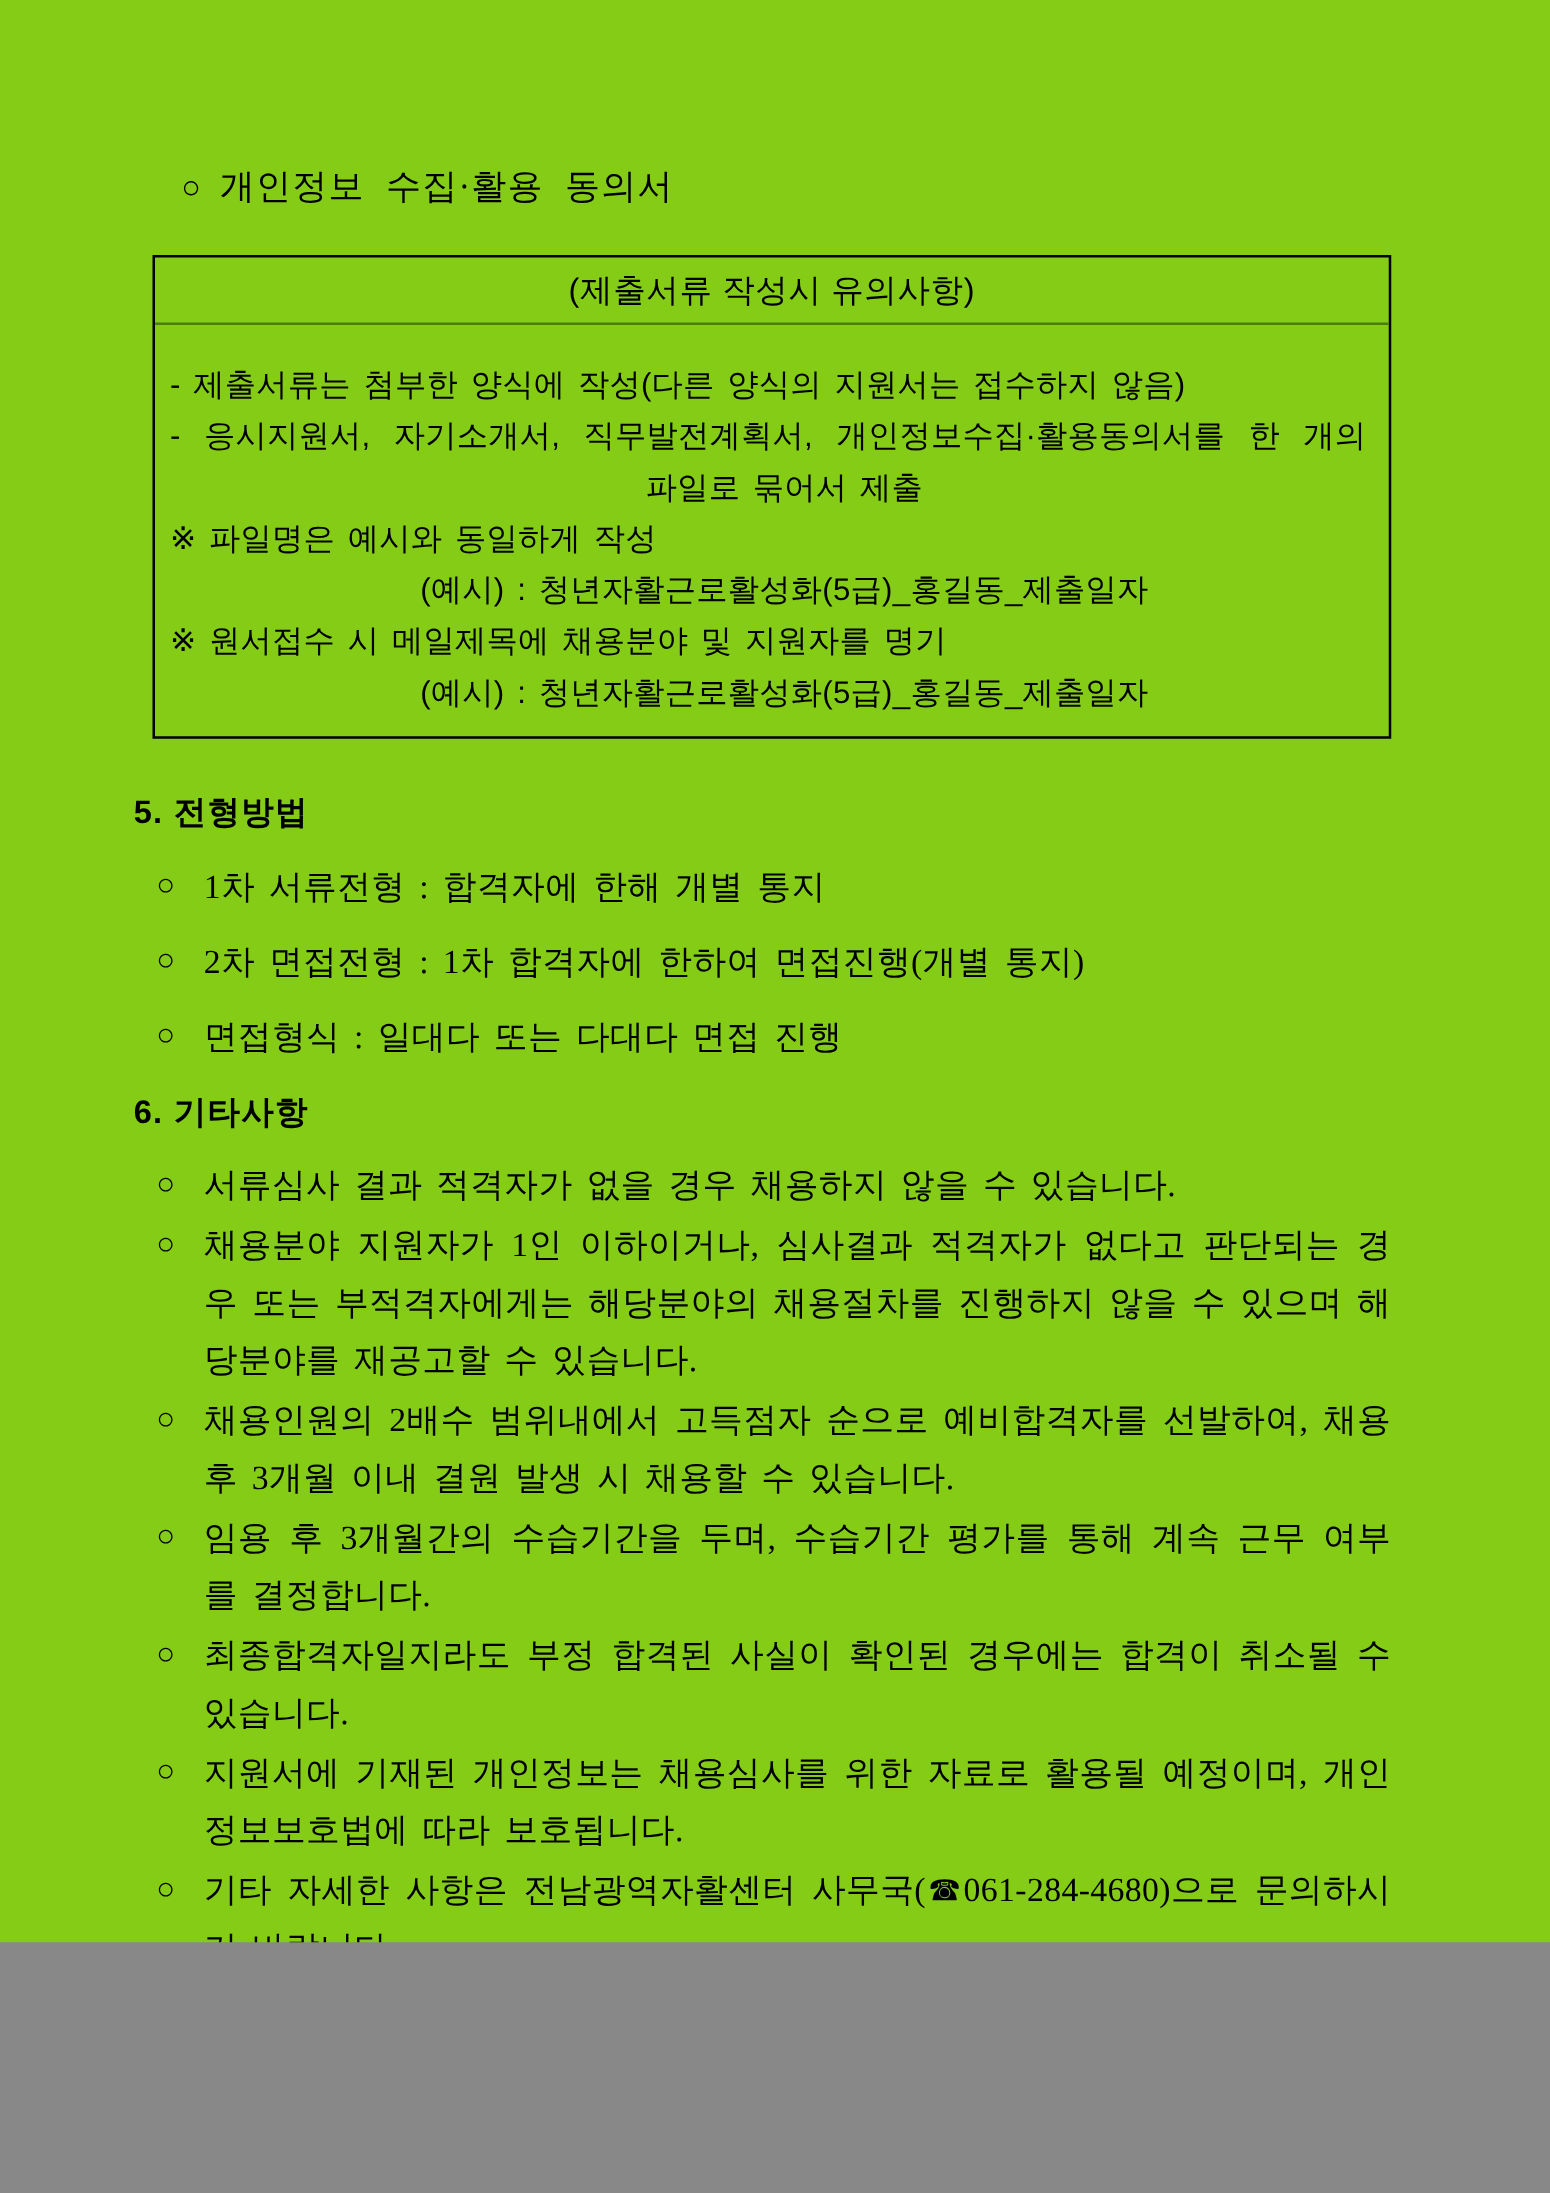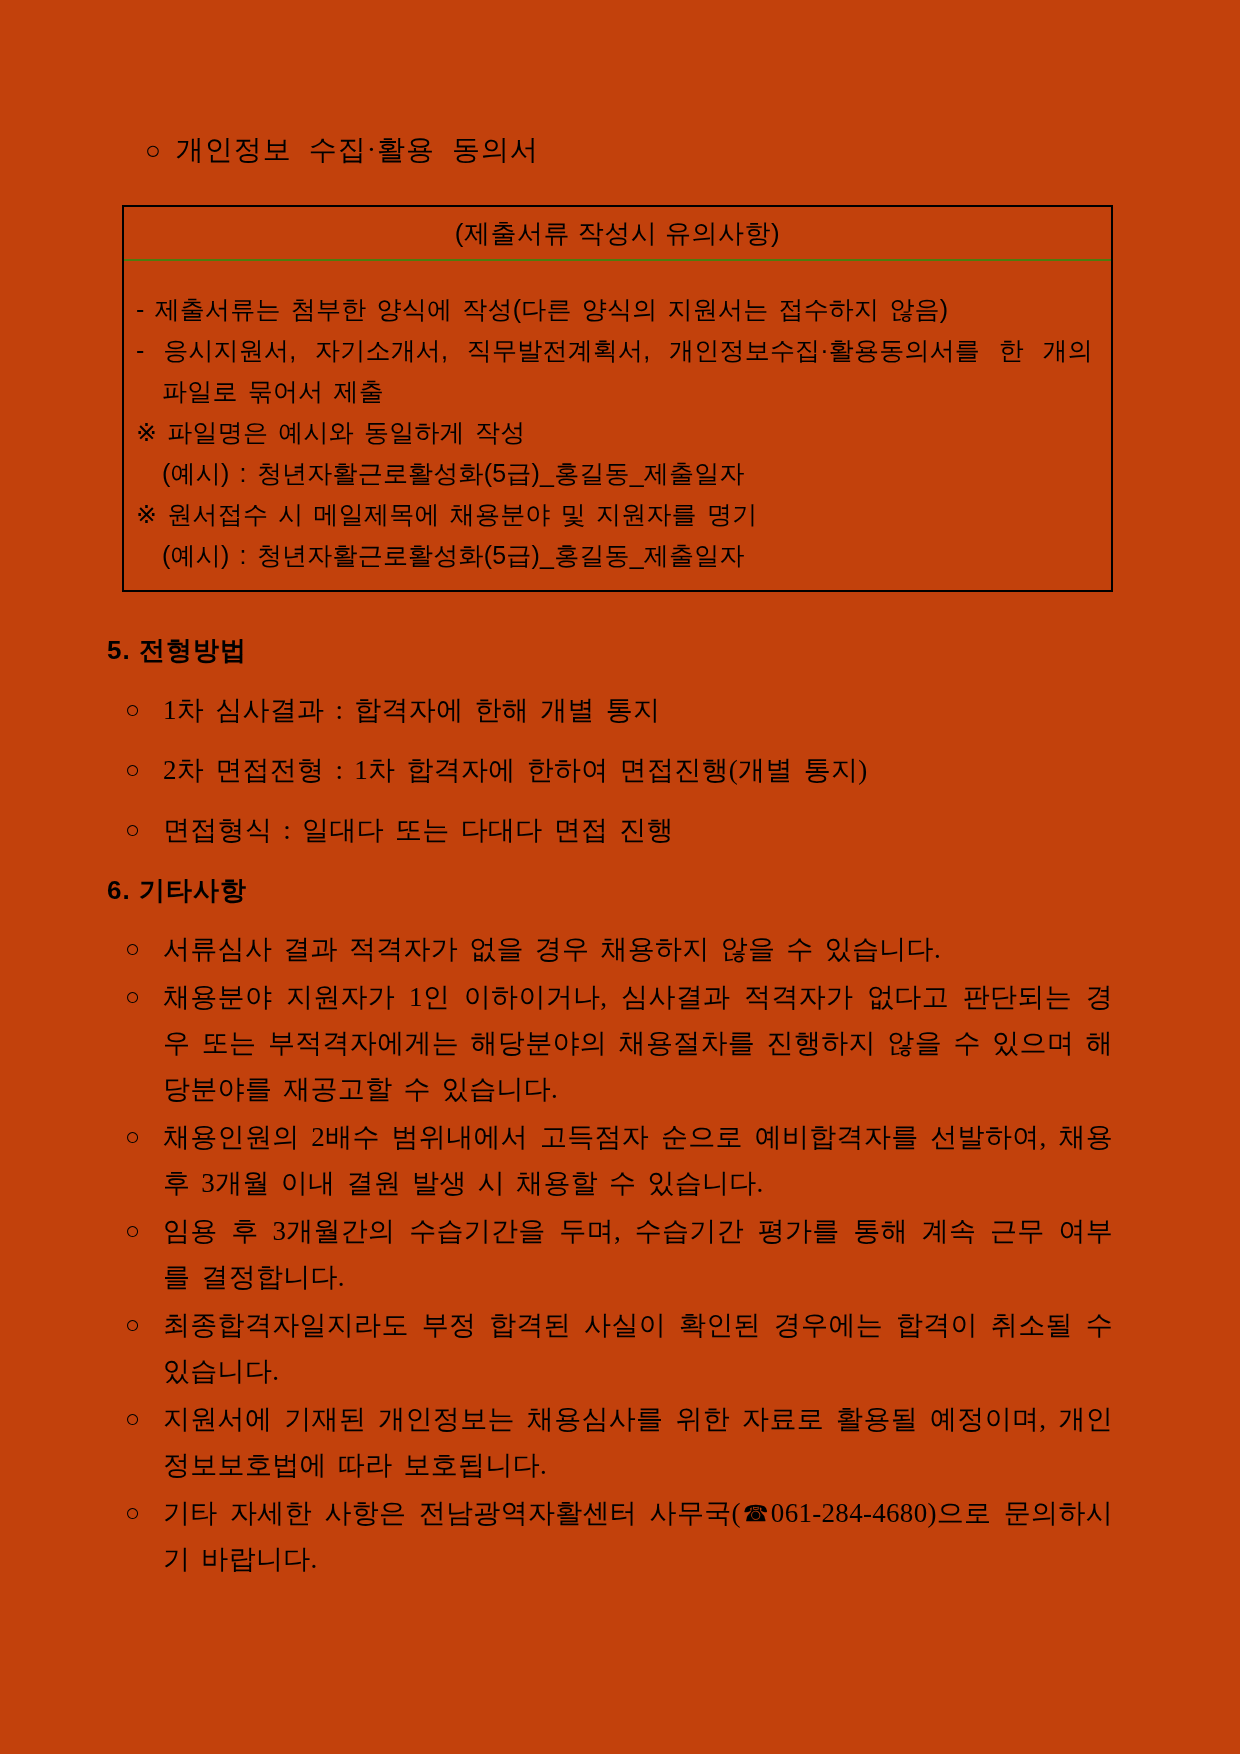--- a/index.html
+++ b/index.html
@@ -1,21 +1,21 @@
 <!DOCTYPE html>
 <html><head>
 <meta charset="utf-8">
 <style>
   html,body { margin:0; padding:0; background:#888; }
   .page {
     position: relative;
     width: 1240px;
-    height: 1754px;
+    height: 1554px;
     margin: 0 auto;
-    background: #c2410c;
+    background: #84cc16;
     color: #000000;
     font-family: "Liberation Serif", "DejaVu Serif", serif;
     overflow: hidden;
   }
   .content {
     position: absolute;
     left: 107px;
     top: 0;
     width: 1006px;
   }
@@ -50,21 +50,21 @@
   .notice-box-body {
     padding: 28px 18px 14px 12px;
     font-size: 25px;
   }
   .box-line {
     line-height: 41px;
     letter-spacing: 0.2px;
     word-spacing: 3px;
     white-space: nowrap;
   }
-  .box-line.indent { padding-left: 26px; }
+  .box-line.indent { padding-left: 26px; text-align: center; }
   .box-line.stretch { text-align: justify; text-align-last: justify; white-space: normal; }
 
   
   .section-header {
     font-family: "Liberation Sans", "DejaVu Sans", sans-serif;
     font-weight: 800;
     font-size: 26px;
     line-height: 40px;
     letter-spacing: 1px;
   }
@@ -120,21 +120,21 @@
       </div>
     </div>
 
     <div class="section-header section-5-header">
       <span>5.</span>
       <span>전형방법</span>
     </div>
     <div class="bullets s5">
       <div class="bullet">
         <span class="b-marker">○</span>
-        <span class="b-text">1차 심사결과 : 합격자에 한해 개별 통지</span>
+        <span class="b-text">1차 서류전형 : 합격자에 한해 개별 통지</span>
       </div>
       <div class="bullet">
         <span class="b-marker">○</span>
         <span class="b-text">2차 면접전형 : 1차 합격자에 한하여 면접진행(개별 통지)</span>
       </div>
       <div class="bullet">
         <span class="b-marker">○</span>
         <span class="b-text">면접형식 : 일대다 또는 다대다 면접 진행</span>
       </div>
     </div>

